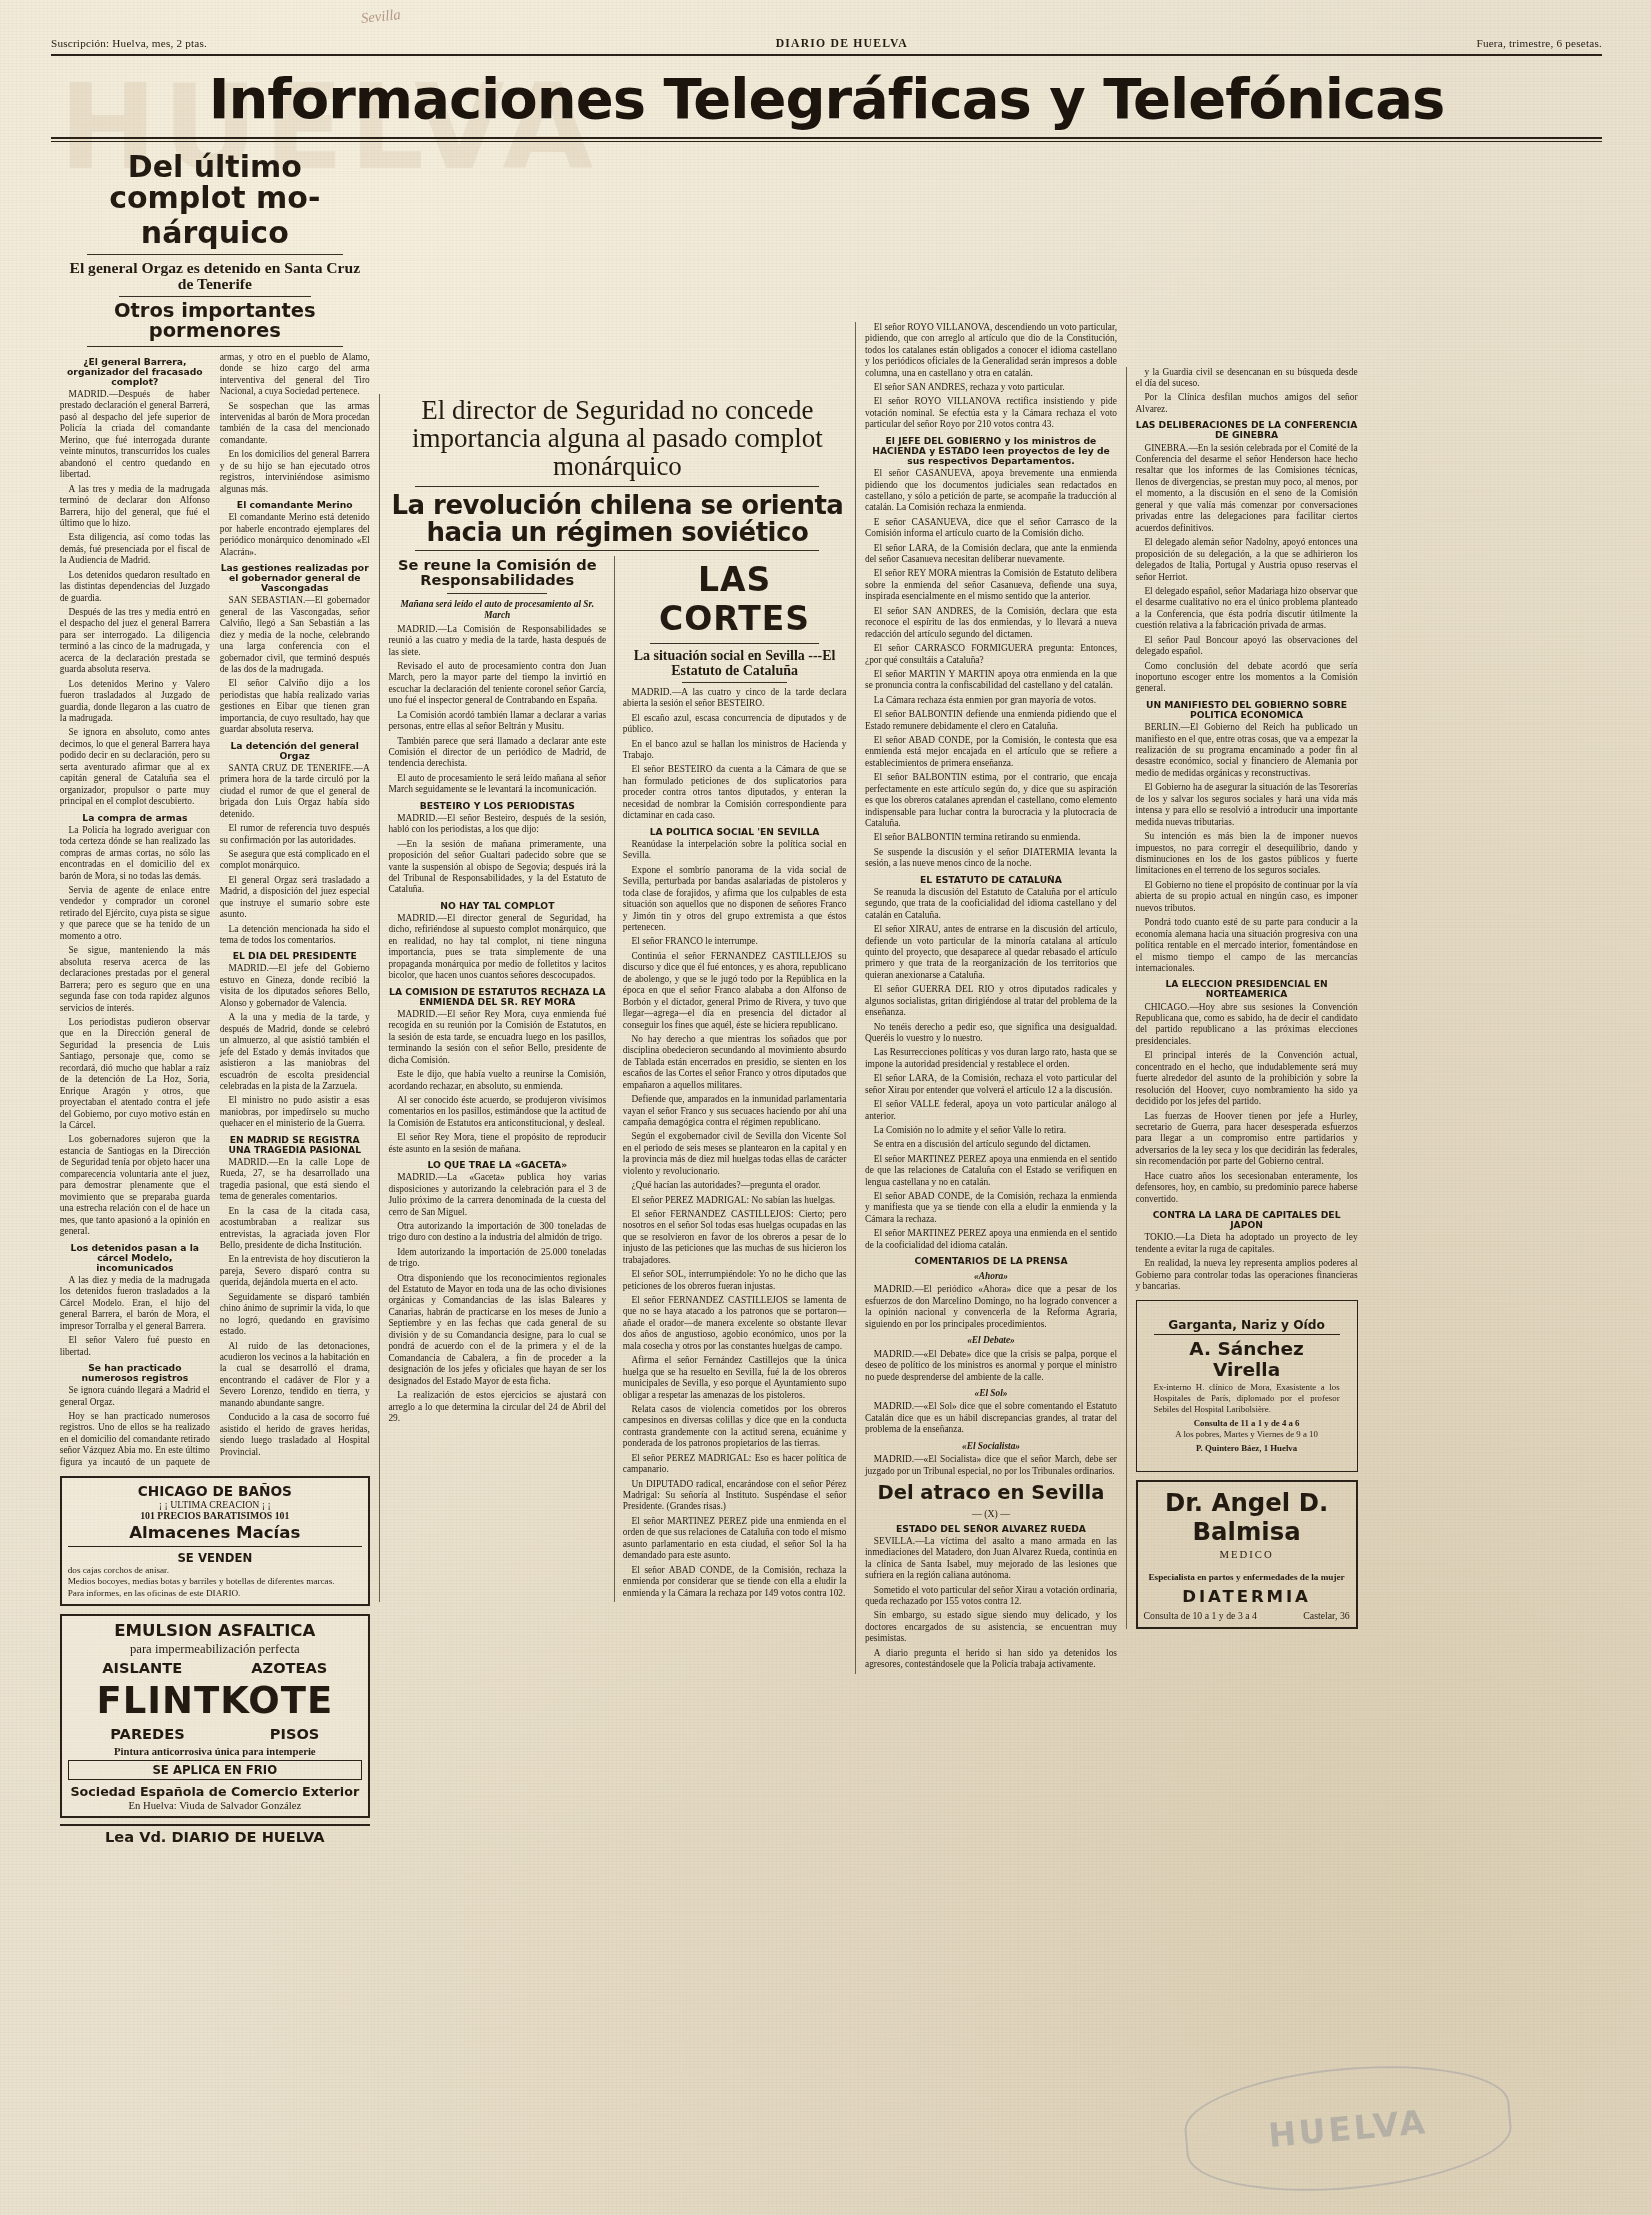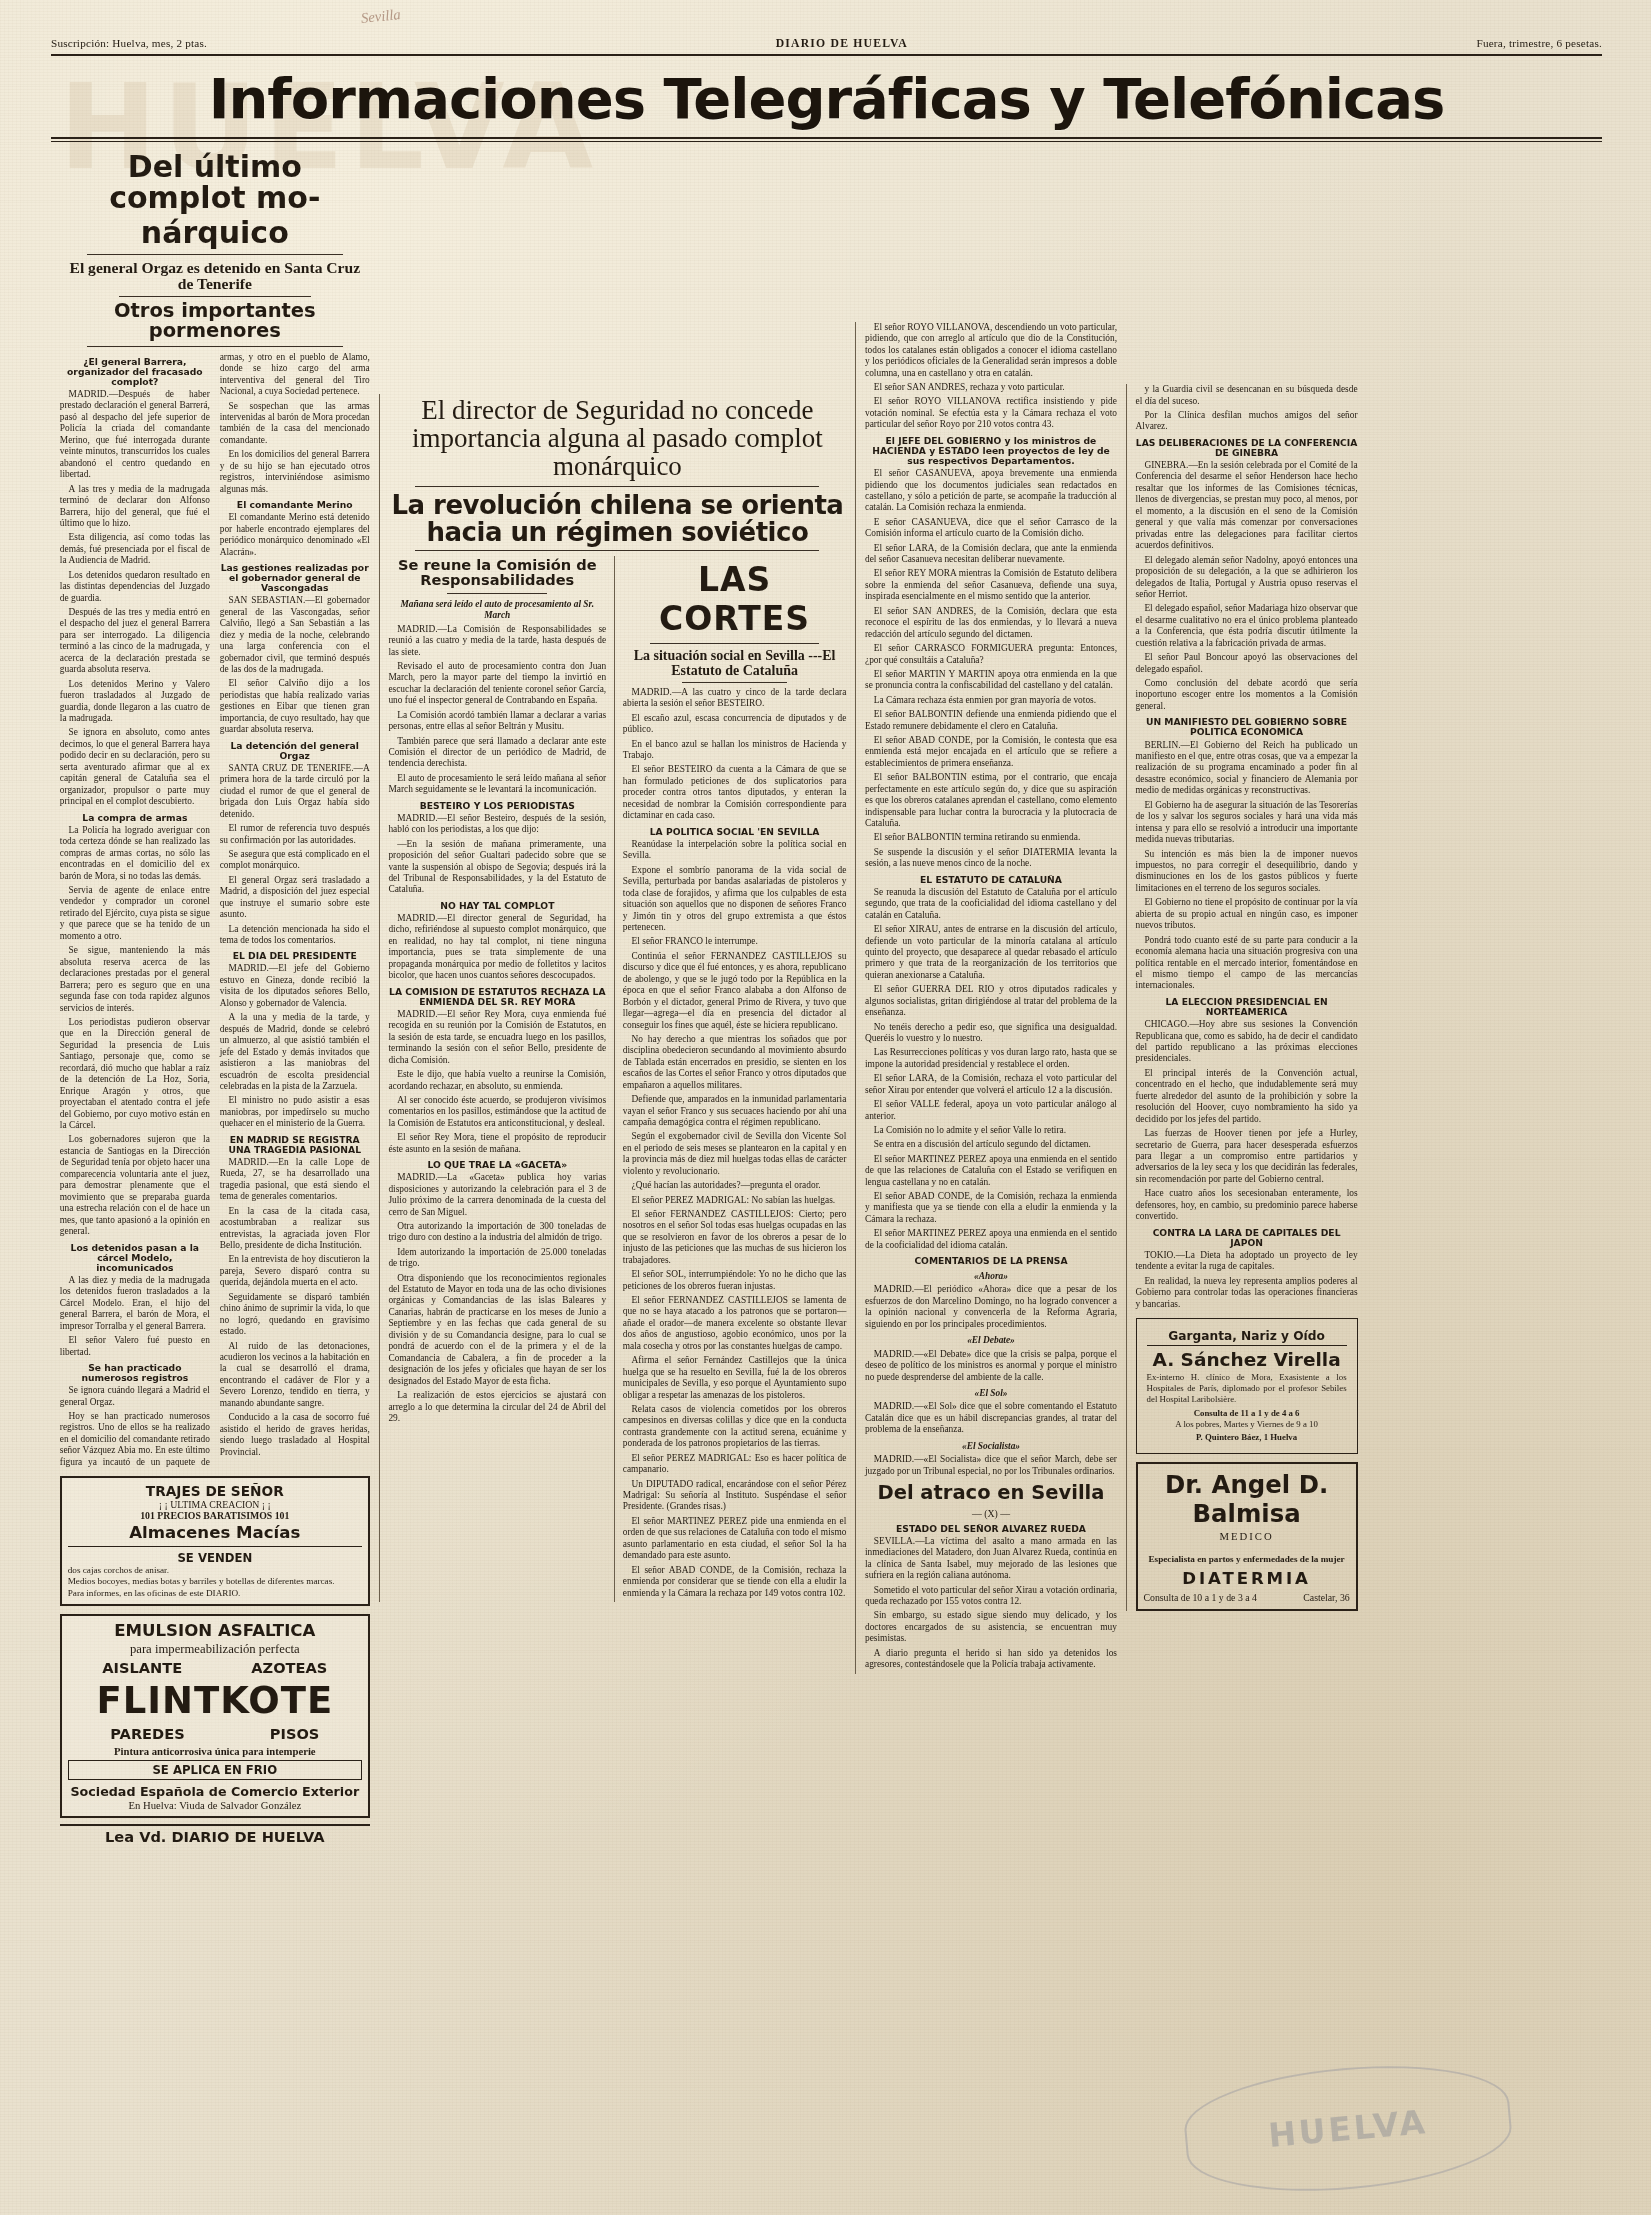--- a/index.html
+++ b/index.html
@@ -113,21 +113,21 @@
   .ad hr{border:0;border-top:1px solid #2a2118;margin:3.9px 0;}
   .boxline{border:1px solid #2a2118;padding:2px 0;margin:3.9px 0;font-family:"DejaVu Sans", sans-serif;font-weight:bold;font-size:11.7px;}
 
   .ad2{border:2px solid #2a2118;margin-top:7.8px;padding:5.9px;text-align:center;}
   .ad2 .name{font-family:"DejaVu Sans", sans-serif;font-weight:bold;font-size:24.4px;}
   .ad2 .sub2{font-size:10.7px;letter-spacing:2px;margin:2px 0;}
   .ad2 .lines{font-size:9.2px;line-height:1.25;text-align:center;}
   .ad2 .dia{font-family:"DejaVu Sans", sans-serif;font-weight:bold;font-size:16.6px;letter-spacing:2.9px;margin:3.9px 0;}
   .ad2 .foot{display:flex;justify-content:space-between;font-size:9.8px;margin-top:3.9px;}
 
-  .ad3{border:1px solid #2a2118;margin-top:7.8px;padding:10px;text-align:center;}
+  .ad3{border:1px solid #2a2118;margin-top:7.8px;padding:17px;text-align:center;}
   .ad3 .h{font-family:"DejaVu Sans", sans-serif;font-weight:bold;font-size:12.2px;border-bottom:1px solid #2a2118;padding-bottom:2px;margin-bottom:2.9px;}
   .ad3 .nm{font-family:"DejaVu Sans", sans-serif;font-weight:bold;font-size:18.5px;margin:2px 0;}
   .ad3 .tx{font-size:8.8px;line-height:1.25;text-align:justify;}
   .ad3 .tx.c{text-align:center;}
   .cortes{
     font-family:"DejaVu Sans", sans-serif;font-weight:bold;
     font-size:33px;text-align:center;letter-spacing:1px;margin:3.9px 0 2px;
   }
   .stamp{
     position:absolute;left:1185px;top:2068px;width:322px;height:117px;
@@ -225,21 +225,21 @@
           <div class="sub">EN MADRID SE REGISTRA UNA TRAGEDIA PASIONAL</div>
           <p>MADRID.—En la calle Lope de Rueda, 27, se ha desarrollado una tragedia pasional, que está siendo el tema de generales comentarios.</p>
           <p>En la casa de la citada casa, acostumbraban a realizar sus entrevistas, la agraciada joven Flor Bello, presidente de dicha Institución.</p>
           <p>En la entrevista de hoy discutieron la pareja, Severo disparó contra su querida, dejándola muerta en el acto.</p>
           <p>Seguidamente se disparó también chino ánimo de suprimir la vida, lo que no logró, quedando en gravísimo estado.</p>
           <p>Al ruido de las detonaciones, acudieron los vecinos a la habitación en la cual se desarrolló el drama, encontrando el cadáver de Flor y a Severo Lorenzo, tendido en tierra, y manando abundante sangre.</p>
           <p>Conducido a la casa de socorro fué asistido el herido de graves heridas, siendo luego trasladado al Hospital Provincial.</p>
         </div>
 
         <div class="ad">
-          <div style="font-family:'DejaVu Sans',sans-serif;font-weight:bold;font-size:13.7px;">TRAJES DE SEÑOR</div>
+          <div style="font-family:'DejaVu Sans',sans-serif;font-weight:bold;font-size:13.7px;">CHICAGO DE BAÑOS</div>
           <div style="font-size:9.8px;">¡ ¡ ULTIMA CREACION ¡ ¡</div>
           <div style="font-size:9.8px;font-weight:bold;">101 PRECIOS BARATISIMOS 101</div>
           <div style="font-family:'DejaVu Sans',sans-serif;font-weight:bold;font-size:16.6px;margin-top:2px;">Almacenes Macías</div>
           <hr>
           <div style="font-family:'DejaVu Sans',sans-serif;font-weight:bold;font-size:11.7px;">SE VENDEN</div>
           <div style="font-size:9.2px;text-align:left;line-height:1.25;">dos cajas corchos de anisar.</div>
           <div style="font-size:9.2px;text-align:left;line-height:1.25;">Medios bocoyes, medias botas y barriles y botellas de diferentes marcas.</div>
           <div style="font-size:9.2px;text-align:left;line-height:1.25;">Para informes, en las oficinas de este DIARIO.</div>
         </div>
 

